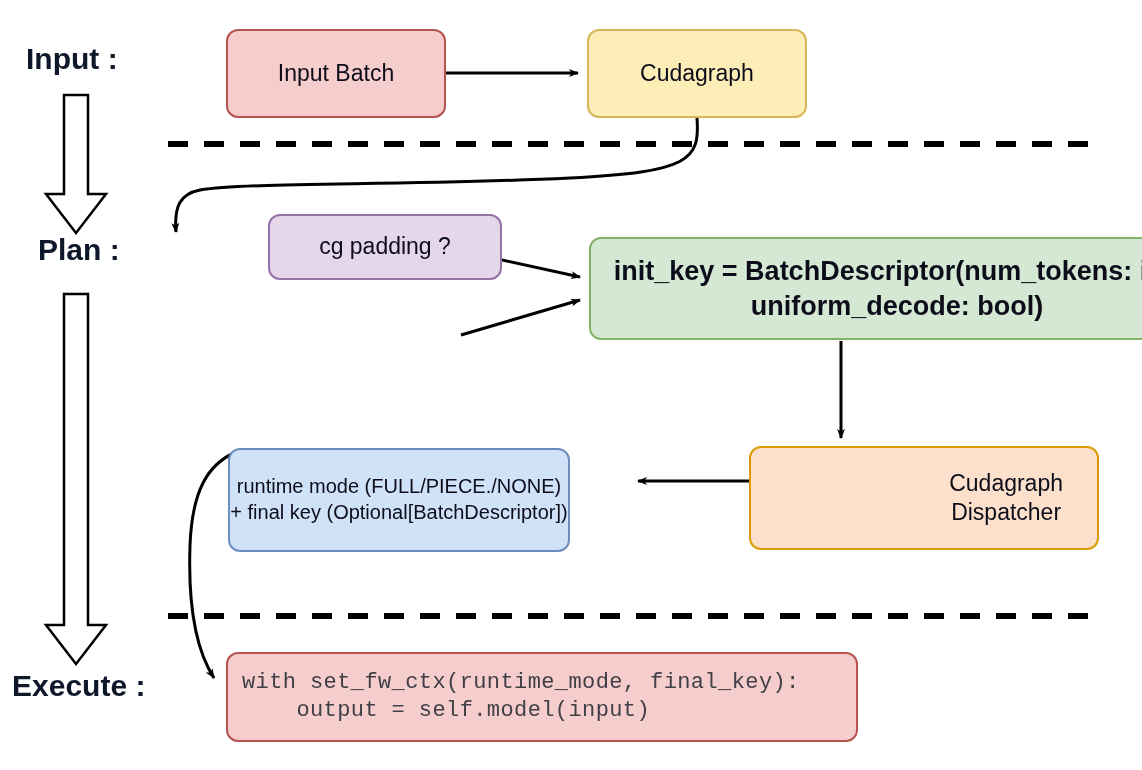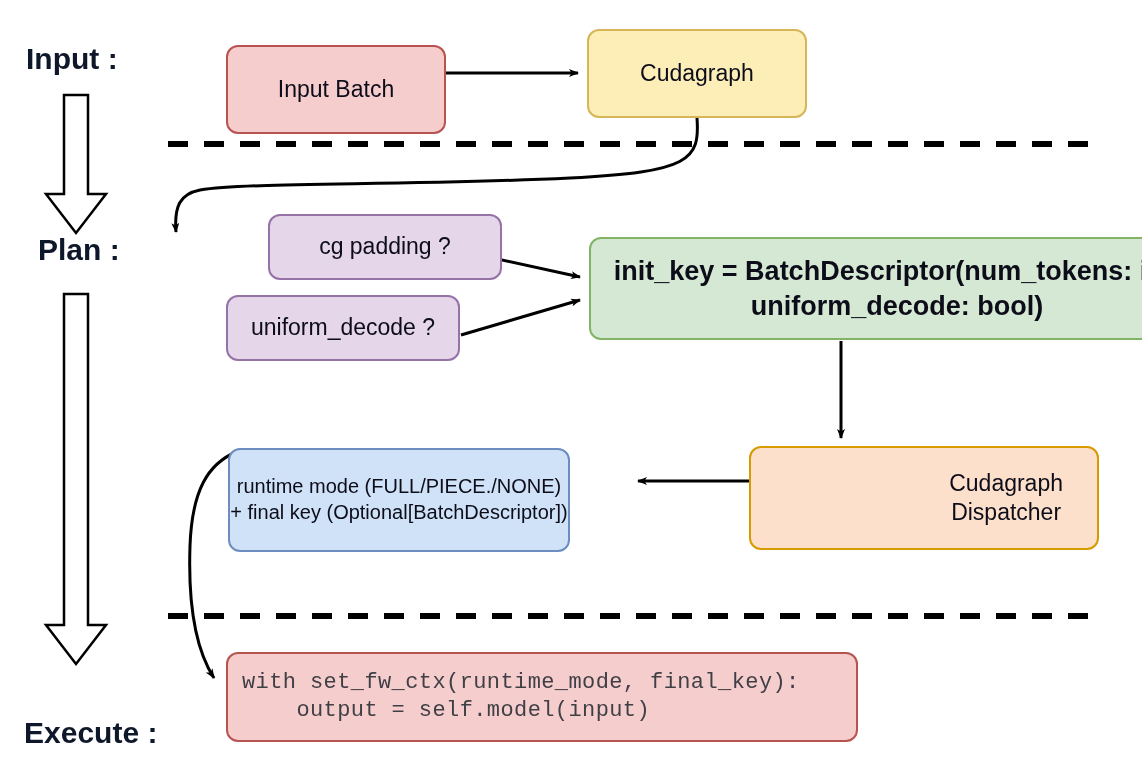--- a/index.html
+++ b/index.html
@@ -48,33 +48,33 @@
   .code-node {
     font-family: "Liberation Mono", "DejaVu Sans Mono", monospace;
     font-size: 22px;
     justify-content: flex-start;
     text-align: left;
     letter-spacing: 0.4px;
     white-space: pre;
     padding-left: 14px;
     color: #3f3f46;
   }
-  #n-input-batch   { left:226px; top:29px;  width:220px; height:89px;  font-size:23px;margin-top:16px; }
+  #n-input-batch   { left:226px; top:29px;  width:220px; height:89px;  font-size:23px; }
   #n-preprocess    { left:587px; top:29px;  width:220px; height:89px;  font-size:23px; }
   #n-cg-padding    { left:226px; top:214px; width:234px; height:66px;  font-size:23px; }
   #n-uniform-dec   { left:226px; top:295px; width:234px; height:66px;  font-size:23px; }
   #n-init-key      { left:589px; top:237px; width:616px; height:103px; font-size:27px;font-weight:bold; }
   #n-cudagraph     { left:749px; top:446px; width:350px; height:104px; font-size:23px;
                      justify-content:flex-end; padding-right:34px; }
   #n-dispatch      { left:762px; top:451px; width:200px; height:67px;  font-size:20px; }
   #n-runtime-mode  { left:228px; top:448px; width:342px; height:104px; font-size:20px; }
   #n-exec-code     { left:226px; top:652px; width:632px; height:90px; }
   #lbl-input   { left:26px;  top:42px;  }
   #lbl-plan    { left:38px;  top:233px; }
-  #lbl-execute { left:24px;   top:669px;margin-top:47px; }
+  #lbl-execute { left:12px;   top:669px; }
 </style>
 </head>
 <body style="background: rgb(255, 255, 255);">
 
 <div id="canvas">
 
   <svg class="svg-layer" viewBox="0 0 1142 770" xmlns="http://www.w3.org/2000/svg">
     <defs>
       <marker id="ah" markerWidth="10" markerHeight="8" refX="9" refY="4" orient="auto" markerUnits="userSpaceOnUse">
         <path d="M0,0 L10,4 L0,8 L2.6,4 Z" fill="#000000"></path>
@@ -107,21 +107,20 @@
   <div class="stage-label" id="lbl-input">Input :</div>
   <div class="stage-label" id="lbl-plan">Plan :</div>
   <div class="stage-label" id="lbl-execute">Execute :</div>
 
   <div class="node" id="n-input-batch" style="background-color: rgb(246, 205, 205); border-color: rgb(184, 84, 80);">Input Batch</div>
 
   <div class="node" id="n-preprocess" style="background-color: rgb(253, 238, 184); border-color: rgb(214, 182, 86);">Cudagraph</div>
 
   <div class="node" id="n-cg-padding" style="background-color: rgb(229, 214, 234); border-color: rgb(150, 115, 166); margin-left: 42px;">cg padding ?</div>
 
-  <div class="node" id="n-uniform-dec" style="background-color: rgb(229, 214, 234); border-color: rgb(150, 115, 166);">uniform_decode ?</div>
 
   <div class="node" id="n-init-key" style="background-color: rgb(213, 232, 212); border-color: rgb(130, 179, 102);">init_key = BatchDescriptor(num_tokens: int,
 uniform_decode: bool)</div>
 
   <div class="node" id="n-cudagraph" style="background-color: rgb(252, 224, 203); border-color: rgb(215, 155, 0);">Cudagraph
 Dispatcher</div>
 
 
   <div class="node" id="n-runtime-mode" style="background-color: rgb(207, 226, 247); border-color: rgb(108, 142, 191);">runtime mode (FULL/PIECE./NONE)
 + final key (Optional[BatchDescriptor])</div>

